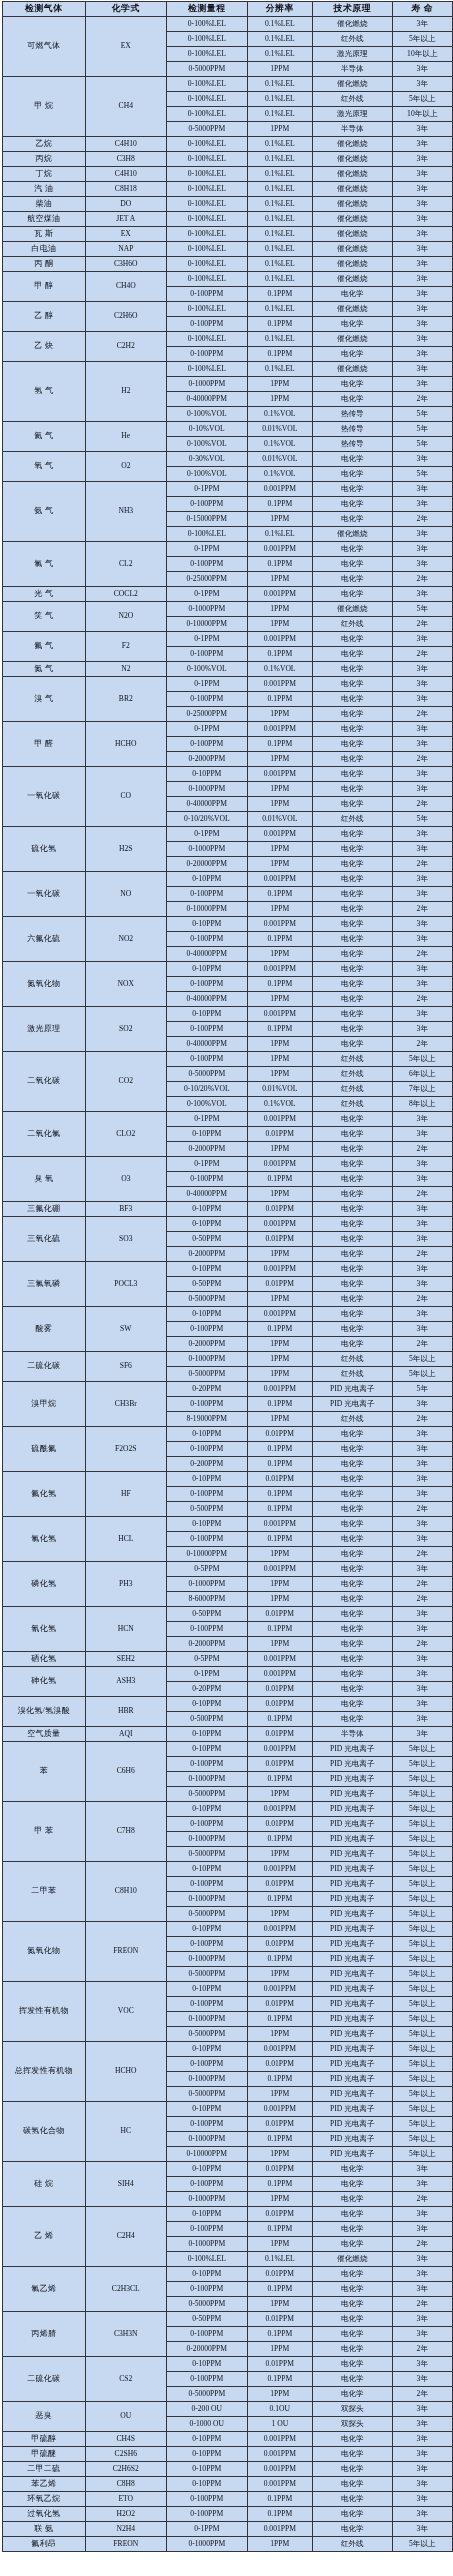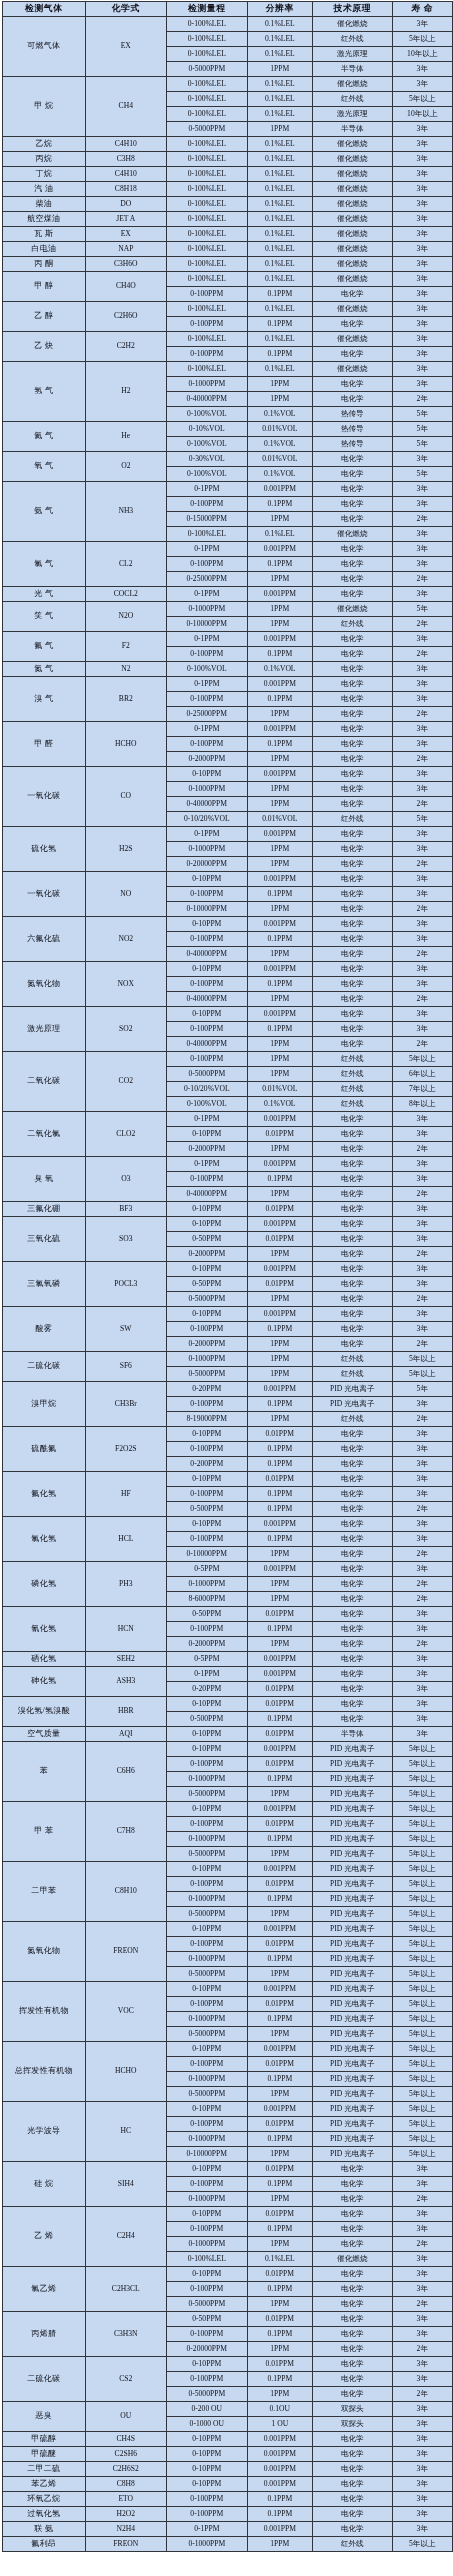--- a/index.html
+++ b/index.html
@@ -987,21 +987,21 @@
           <td>PID 光电离子</td>
           <td>5年以上</td>
         </tr>
         <tr>
           <td>0-5000PPM</td>
           <td>1PPM</td>
           <td>PID 光电离子</td>
           <td>5年以上</td>
         </tr>
         <tr>
-          <td class="gas-cell" rowspan="4">光学波导</td>
+          <td class="gas-cell" rowspan="4">碳氢化合物</td>
           <td rowspan="4">HC</td>
           <td>0-10PPM</td>
           <td>0.001PPM</td>
           <td>PID 光电离子</td>
           <td>5年以上</td>
         </tr>
         <tr>
           <td>0-100PPM</td>
           <td>0.01PPM</td>
           <td>PID 光电离子</td>

